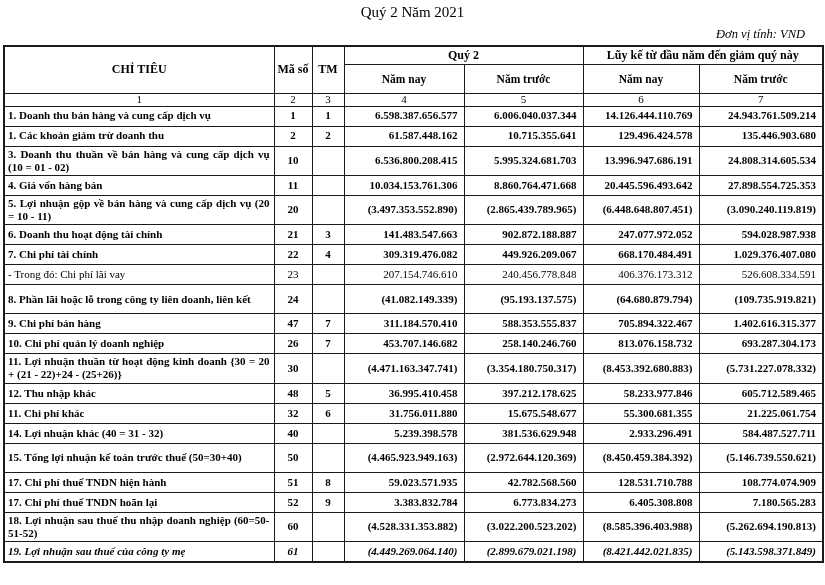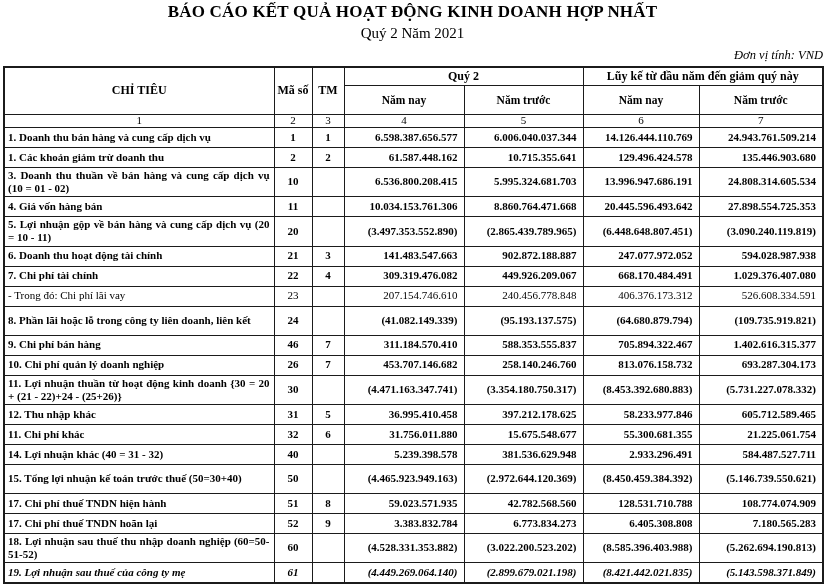--- a/index.html
+++ b/index.html
@@ -23,21 +23,21 @@
   .title-line3 {
     font-weight: normal;
     font-size: 15px;
     line-height: 1.3;
     margin-top: 2px;
   }
   .unit-note {
     text-align: right;
     font-style: italic;
     font-size: 12.5px;
-    padding-right: 2px;
+    padding-right: 20px;
     margin-top: 4px;
     margin-bottom: 3px;
   }
   table.report {
     border-collapse: collapse;
     table-layout: fixed;
     width: 819px;
     margin: 0 3px;
   }
   table.report th, table.report td {
@@ -83,21 +83,20 @@
   tbody tr.tall td   { height: 29px; }
   tbody tr.plain td  { font-weight: normal; }
   tbody tr.italic td { font-style: italic; }
 </style>
 </head>
 <body>
 
 <div class="page">
 
   <div class="title-block">
-    <div class="title-line1">BÁO CÁO KẾT QUẢ HOẠT ĐỘNG KINH DOANH HỢP NHẤT</div>
     <div class="title-line3">Quý 2 Năm 2021</div>
   </div>
 
   <div class="unit-note">Đơn vị tính: VND</div>
 
   <table class="report">
     <colgroup>
       <col class="c-label">
         <col class="c-maso">
         <col class="c-tm">
@@ -207,21 +206,21 @@
       <td class="label">8. Phần lãi hoặc lỗ trong công ty liên doanh, liên kết</td>
       <td class="center">24</td>
       <td class="center"></td>
       <td class="num">(41.082.149.339)</td>
       <td class="num">(95.193.137.575)</td>
       <td class="num">(64.680.879.794)</td>
       <td class="num">(109.735.919.821)</td>
     </tr>
         <tr class="normal">
       <td class="label">9. Chi phí bán hàng</td>
-      <td class="center">46</td>
+      <td class="center">47</td>
       <td class="center">7</td>
       <td class="num">311.184.570.410</td>
       <td class="num">588.353.555.837</td>
       <td class="num">705.894.322.467</td>
       <td class="num">1.402.616.315.377</td>
     </tr>
         <tr class="normal">
       <td class="label">10. Chi phí quản lý doanh nghiệp</td>
       <td class="center">26</td>
       <td class="center">7</td>
@@ -234,21 +233,21 @@
       <td class="label">11. Lợi nhuận thuần từ hoạt động kinh doanh {30 = 20 + (21 - 22)+24 - (25+26)}</td>
       <td class="center">30</td>
       <td class="center"></td>
       <td class="num">(4.471.163.347.741)</td>
       <td class="num">(3.354.180.750.317)</td>
       <td class="num">(8.453.392.680.883)</td>
       <td class="num">(5.731.227.078.332)</td>
     </tr>
         <tr class="normal">
       <td class="label">12. Thu nhập khác</td>
-      <td class="center">31</td>
+      <td class="center">48</td>
       <td class="center">5</td>
       <td class="num">36.995.410.458</td>
       <td class="num">397.212.178.625</td>
       <td class="num">58.233.977.846</td>
       <td class="num">605.712.589.465</td>
     </tr>
         <tr class="normal">
       <td class="label">11. Chi phí khác</td>
       <td class="center">32</td>
       <td class="center">6</td>

